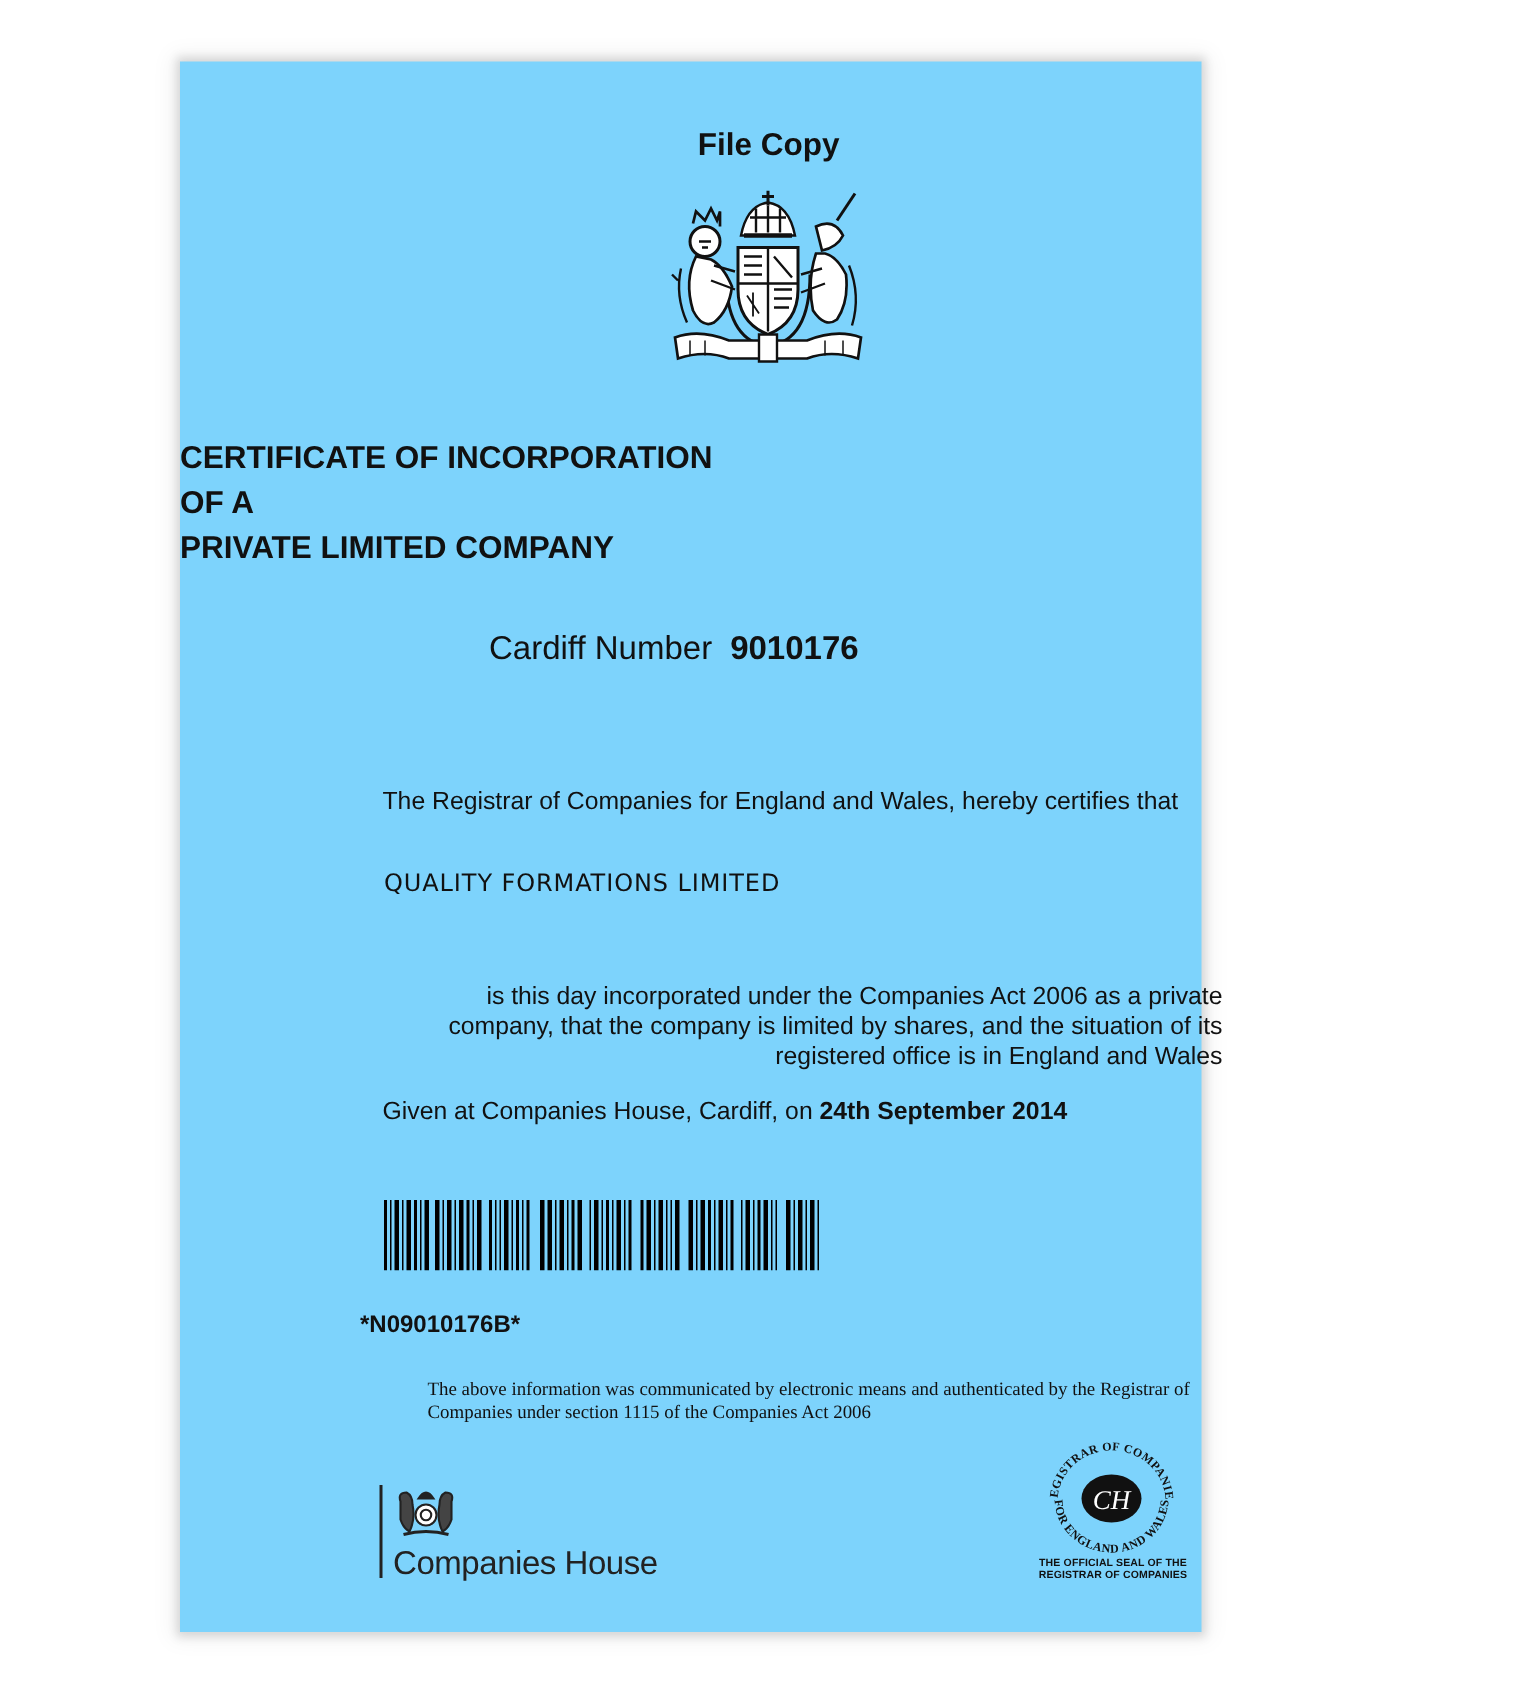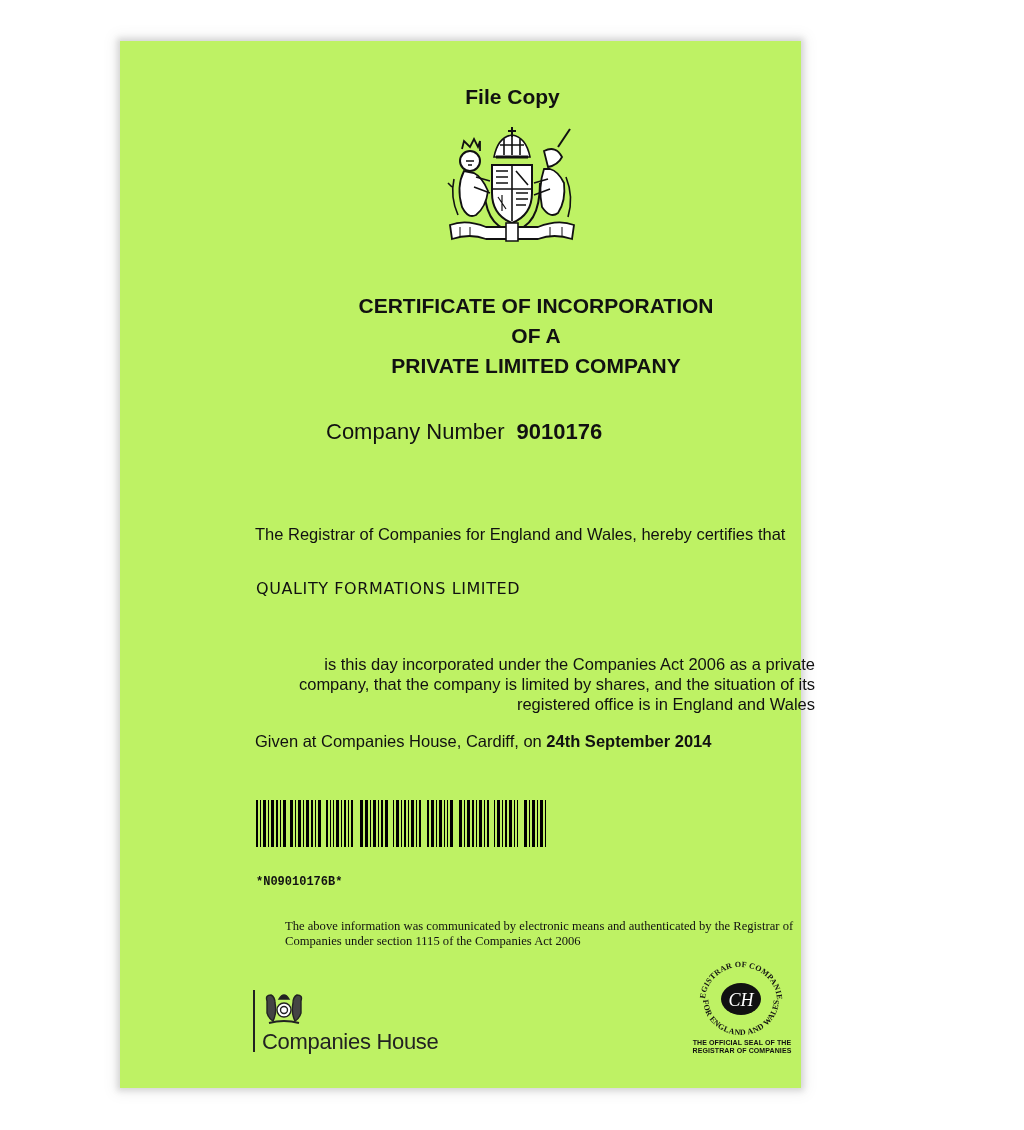--- a/index.html
+++ b/index.html
@@ -8,53 +8,53 @@
       background: #ffffff;
       position: relative;
       overflow: hidden;
       font-family: "Liberation Sans", sans-serif;
       color: #111;
     }
     .page {
       position: absolute;
       left: 120px; top: 41px;
       width: 681px; height: 1047px;
-      background: #bef264;
+      background: #7dd3fc;
       box-shadow: 0 0 6px 3px rgba(0,0,0,0.13), 0 0 14px 6px rgba(0,0,0,0.05);
     }
     .abs { position: absolute; }
     .file-copy {
       left: 0; width: 785px; top: 44px;
       text-align: center; font-weight: bold; font-size: 21px;
     }
     .crest { left: 326px; top: 86px; width: 132px; height: 116px; }
     .title {
       left: 0; width: 772px; top: 250px;
-      text-align: center; font-weight: bold; font-size: 21px; line-height: 30px; margin-left: 30px;
+      text-align: left; font-weight: bold; font-size: 21px; line-height: 30px;
     }
     .company-number {
       left: 206px; top: 378px; font-size: 22px;
     }
     .company-number .num { font-weight: bold; margin-left: 12px; }
     .para {
       left: 135px; width: 560px; font-size: 16.5px; line-height: 20px;
     }
     .cert-intro { top: 483px; }
     .company-name {
       left: 136px; top: 538px; font-size: 16px; letter-spacing: 0.6px;
       font-family: "DejaVu Sans", sans-serif;
       text-align: right;
     }
     .incorp { top: 613px; text-align: right; }
     .given { top: 690px; }
     .given b { font-weight: bold; }
     .barcode { left: 136px; top: 759px; width: 290px; height: 47px; }
     .barcode-text {
-      left: 136px; top: 834px; font-family: Liberation Mono, monospace;
-      font-weight: bold; font-size: 12px;
+      left: 120px; top: 834px; font-family: Liberation Sans, sans-serif;
+      font-weight: bold; font-size: 16px;
     }
     .footer-note {
       left: 133px; width: 560px; top: 878px;
       font-family: "Liberation Serif", serif; font-size: 12.6px; line-height: 15px; margin-left: 32px;
     }
     .ch-bar { left: 133px; top: 949px; width: 2px; height: 62px; background: #222; }
     .ch-crest { left: 143px; top: 950px; width: 42px; height: 36px; }
     .ch-name { left: 142px; top: 988px; font-size: 22px; color: #222; letter-spacing: -0.3px; }
     .seal { left: 575px; top: 918px; width: 92px; height: 80px; }
     .seal-caption {
@@ -102,21 +102,21 @@
     </g>
   </svg>
 
   <div class="abs title">
     <div>CERTIFICATE OF INCORPORATION</div>
     <div>OF A</div>
     <div>PRIVATE LIMITED COMPANY</div>
   </div>
 
   <div class="abs company-number">
-    <span>Company Number</span><span class="num">9010176</span>
+    <span>Cardiff Number</span><span class="num">9010176</span>
   </div>
 
   <div class="abs para cert-intro">The Registrar of Companies for England and Wales, hereby certifies that</div>
 
   <div class="abs company-name">QUALITY FORMATIONS LIMITED</div>
 
   <div class="abs para incorp">is this day incorporated under the Companies Act 2006 as a private company, that the company is limited by shares, and the situation of its registered office is in England and Wales</div>
 
   <div class="abs para given">
     <span>Given at Companies House, Cardiff, on</span>

